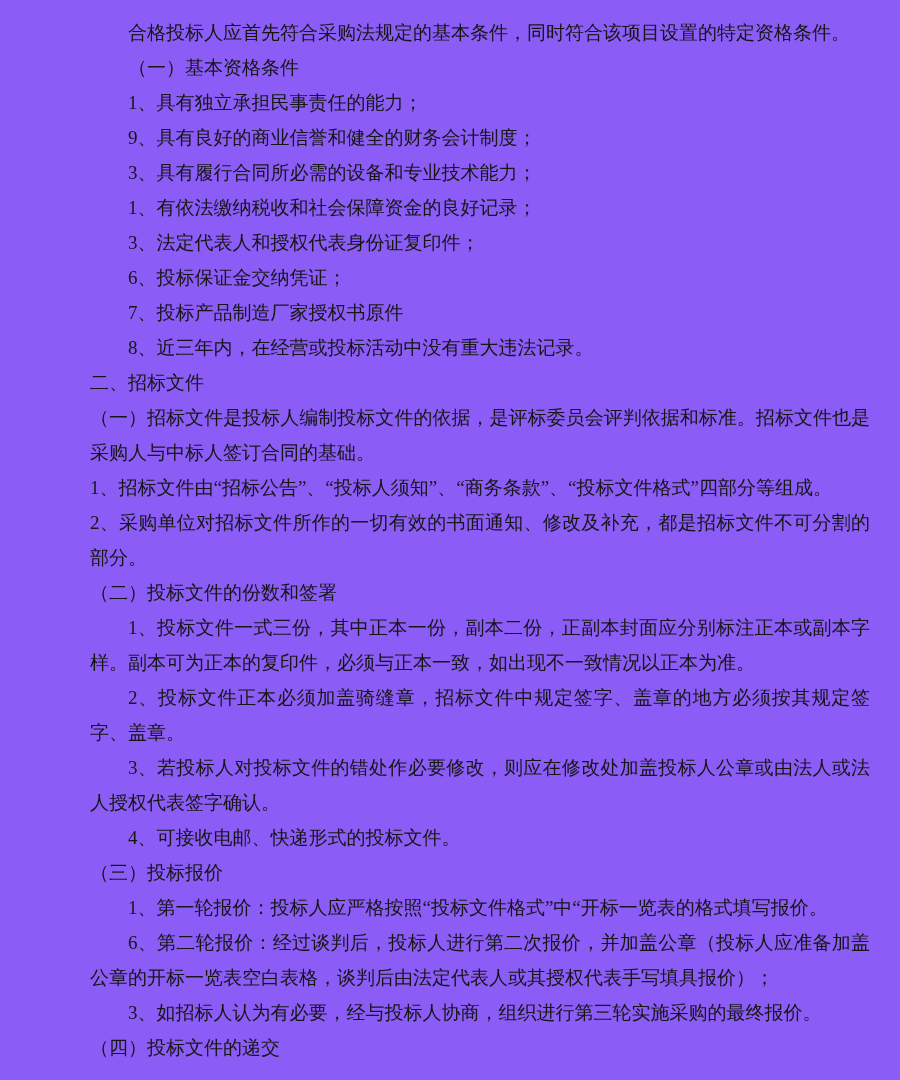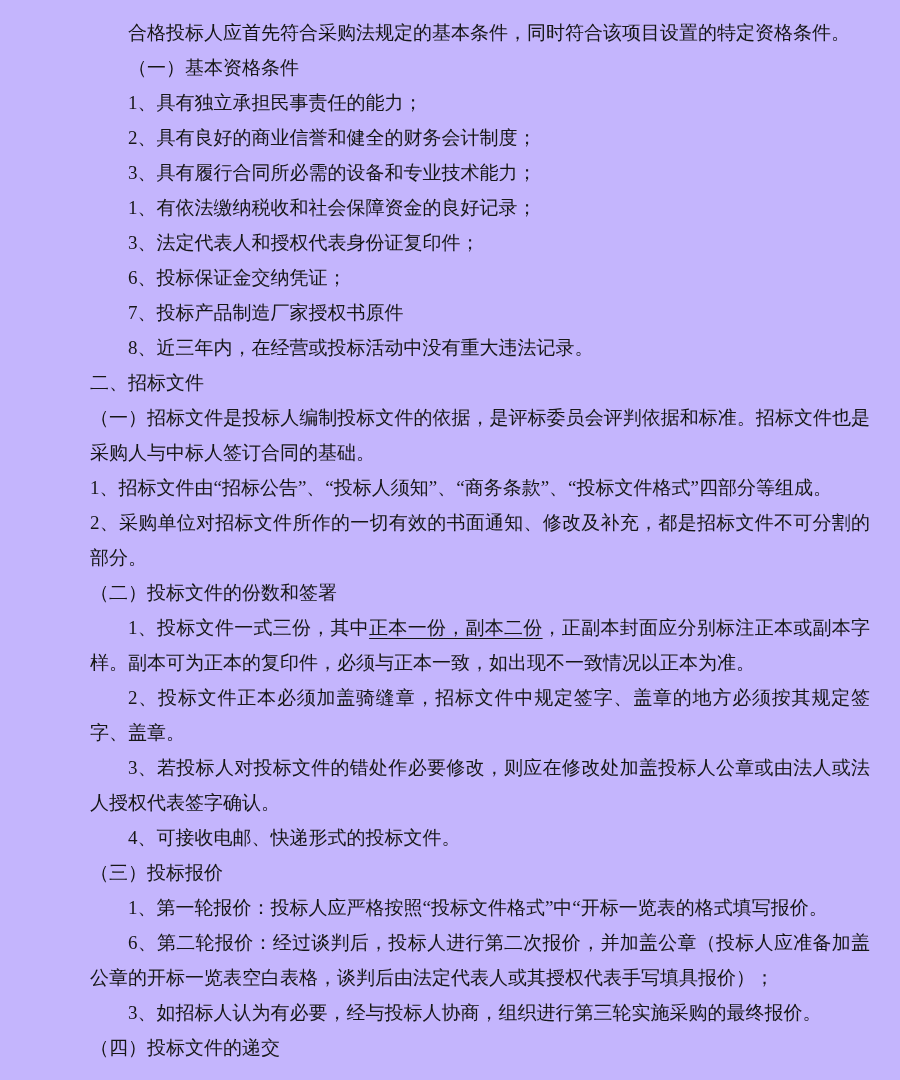--- a/index.html
+++ b/index.html
@@ -4,21 +4,21 @@
 <style>
   html, body {
     margin: 0;
     padding: 0;
     background: #ffffff;
   }
   .page {
     position: relative;
     width: 900px;
     height: 1080px;
-    background: #c4b5fd;
+    background: #8b5cf6;
     overflow: hidden;
     box-sizing: border-box;
     padding: 15px 30px 0 90px;
     font-family: "Liberation Serif", "DejaVu Serif", serif;
     font-size: 19px;
     line-height: 35px;
     color: #161616;
   }
   .para {
     margin: 0;
@@ -26,33 +26,32 @@
     text-justify: inter-character;
     word-break: break-all;
   }
   .indent {
     text-indent: 2em;
   }
   .heading {
     font-weight: normal;
   }
   .u {
-    text-decoration: underline;
     text-decoration-thickness: 1px;
     text-underline-offset: 4px;
   }
 </style>
 </head>
 <body>
 
 <div class="page">
   <p class="para indent">合格投标人应首先符合采购法规定的基本条件，同时符合该项目设置的特定资格条件。</p>
   <p class="para indent">（一）基本资格条件</p>
   <p class="para indent">1、具有独立承担民事责任的能力；</p>
-  <p class="para indent">2、具有良好的商业信誉和健全的财务会计制度；</p>
+  <p class="para indent">9、具有良好的商业信誉和健全的财务会计制度；</p>
   <p class="para indent">3、具有履行合同所必需的设备和专业技术能力；</p>
   <p class="para indent">1、有依法缴纳税收和社会保障资金的良好记录；</p>
   <p class="para indent">3、法定代表人和授权代表身份证复印件；</p>
   <p class="para indent">6、投标保证金交纳凭证；</p>
   <p class="para indent">7、投标产品制造厂家授权书原件</p>
   <p class="para indent">8、近三年内，在经营或投标活动中没有重大违法记录。</p>
   <p class="para heading">二、招标文件</p>
   <p class="para">（一）招标文件是投标人编制投标文件的依据，是评标委员会评判依据和标准。招标文件也是采购人与中标人签订合同的基础。</p>
   <p class="para">1、招标文件由“招标公告”、“投标人须知”、“商务条款”、“投标文件格式”四部分等组成。</p>
   <p class="para">2、采购单位对招标文件所作的一切有效的书面通知、修改及补充，都是招标文件不可分割的部分。</p>

